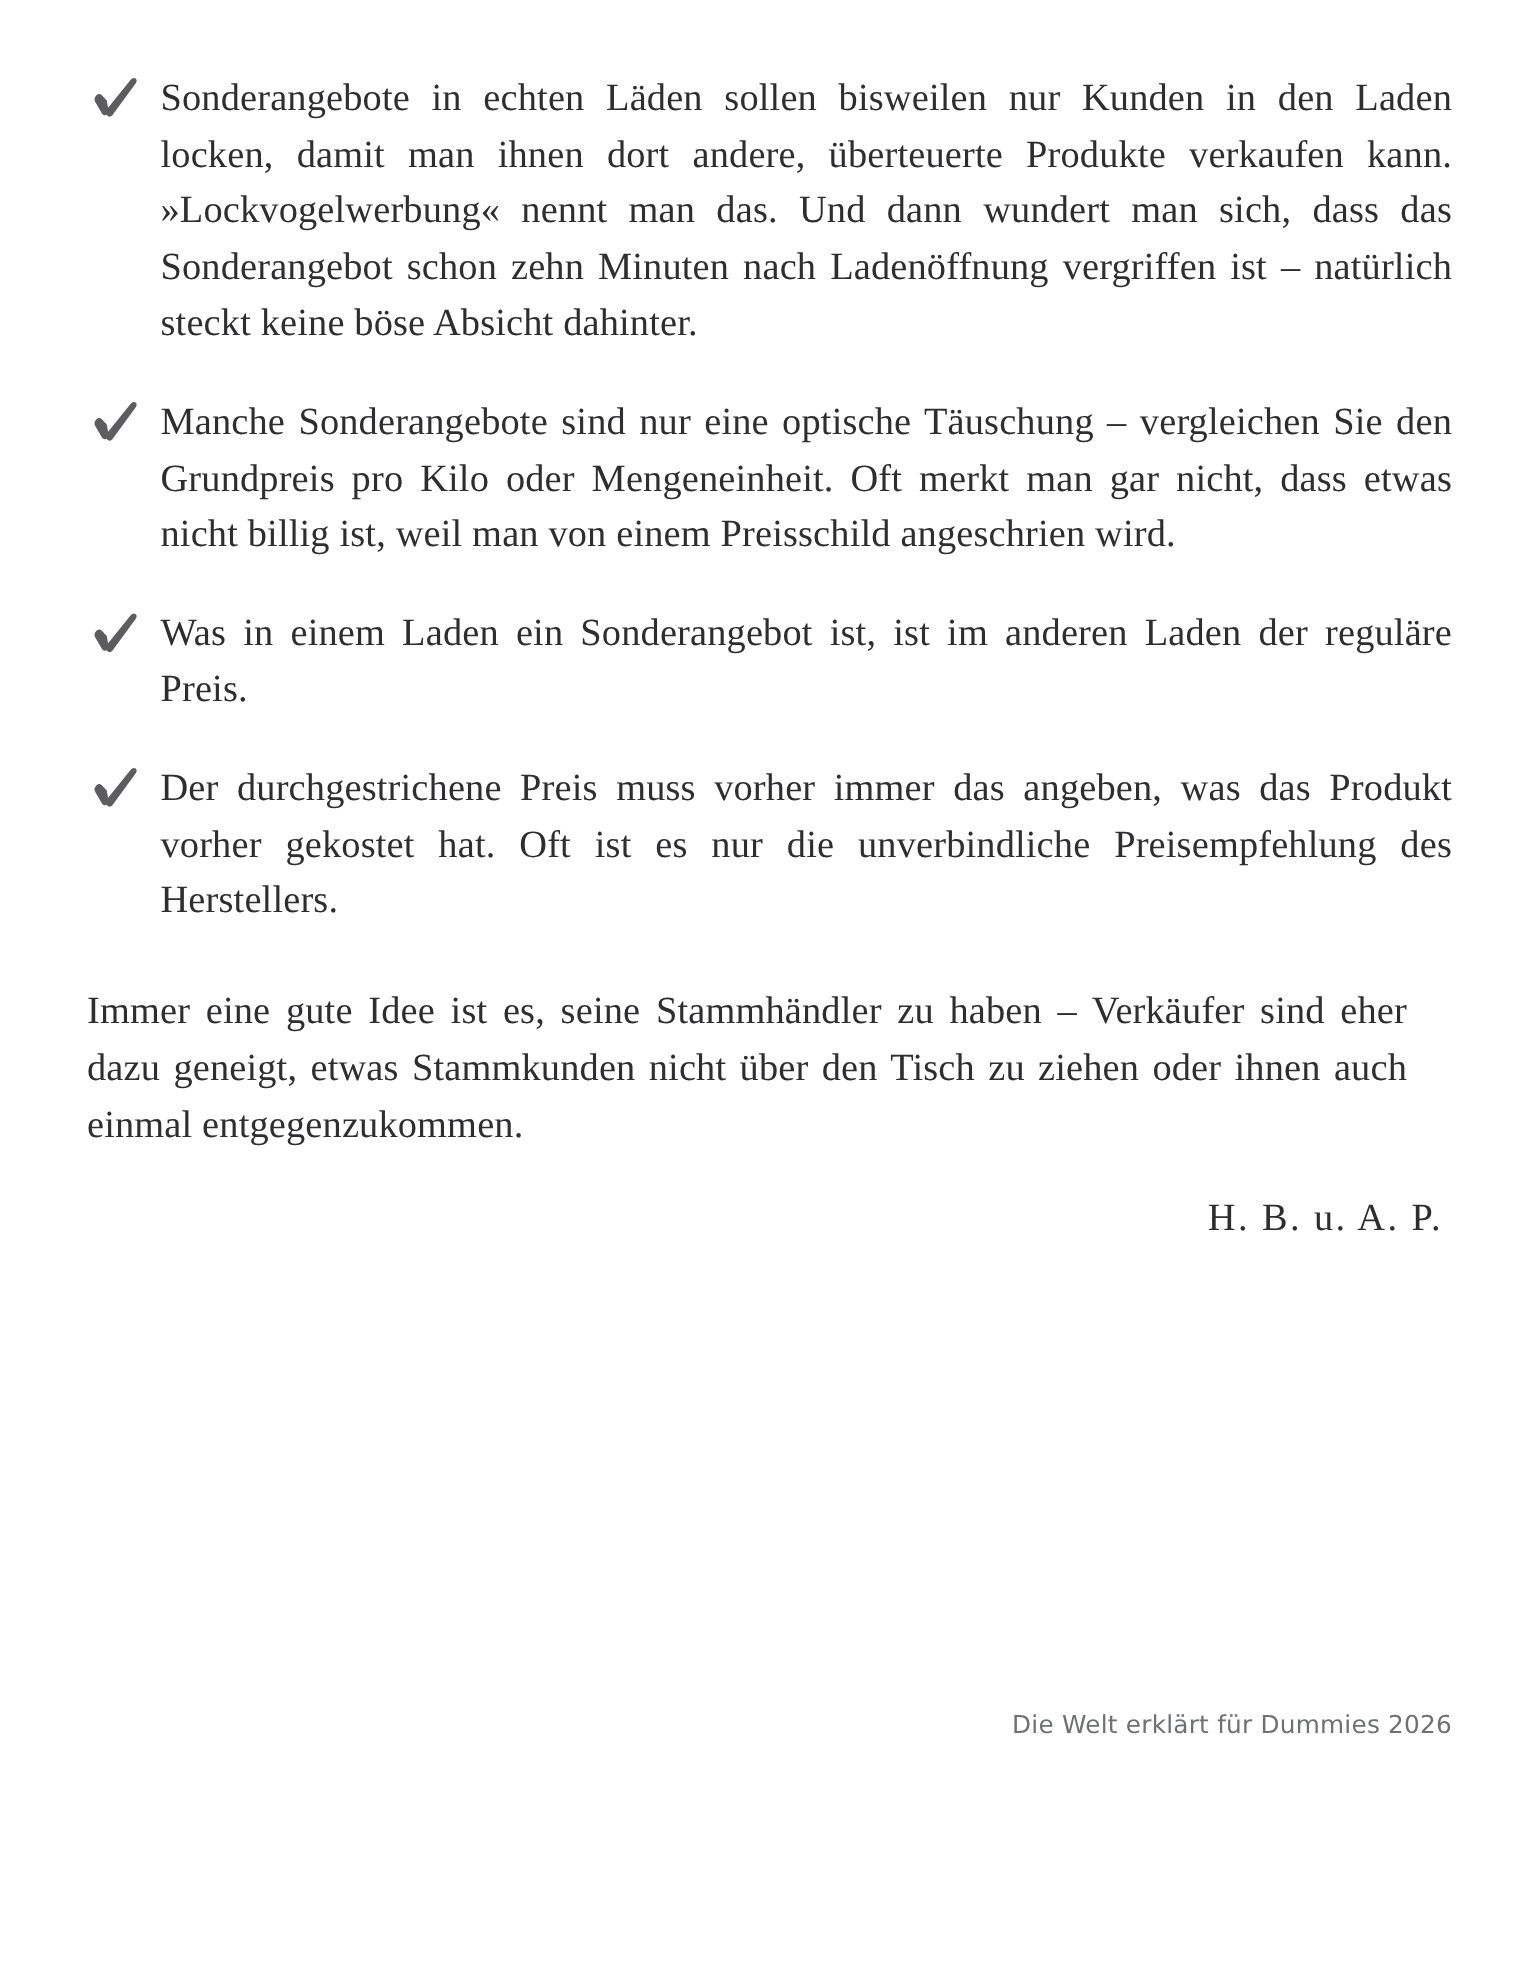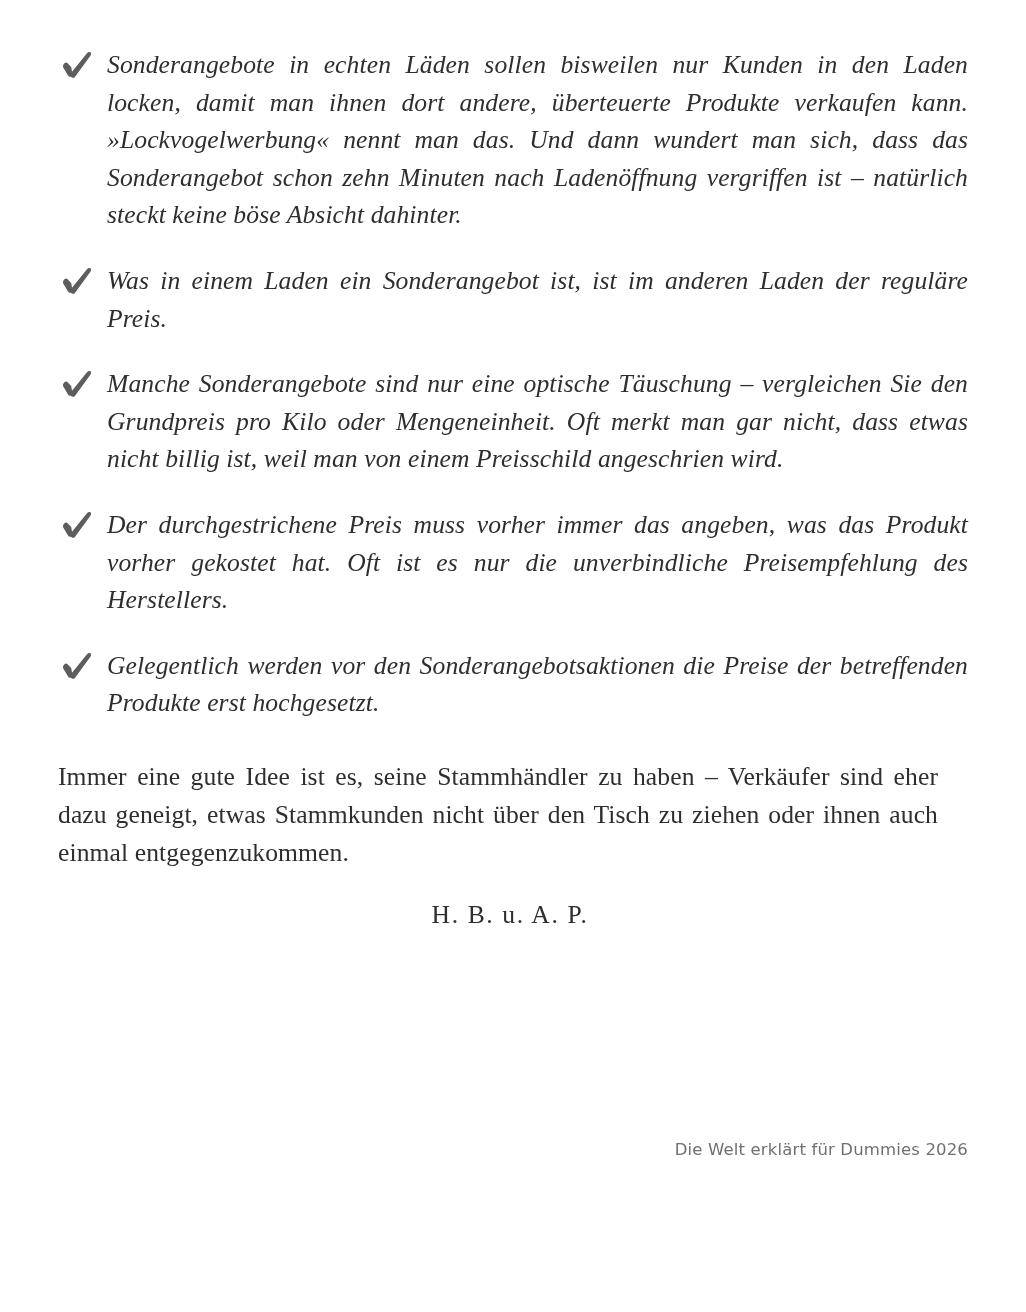--- a/index.html
+++ b/index.html
@@ -36,21 +36,20 @@
   .bullet-list {
     list-style: none;
     margin: 0;
     padding: 0;
   }
 
   .bullet-item {
     position: relative;
     padding-left: 49px;
     margin-bottom: 28px;
-    font-style: italic;
   }
 
   .bullet-item:last-child {
     margin-bottom: 0;
   }
 
   .check-icon {
     position: absolute;
     left: 2px;
     top: 4px;
@@ -87,21 +86,21 @@
     hyphens: auto;
     -webkit-hyphens: auto;
     color: #2e2e30;
     width: 880px;
     letter-spacing: 0.1px;
   }
 
   
   .signature {
     margin-top: 26px;
-    text-align: center;
+    text-align: right;
     font-size: 25.6px;
     line-height: 34px;
     color: #2e2e30;
     letter-spacing: 1.6px;
     padding-right: 6px;
   }
 
   
   .page-footer {
     position: absolute;
@@ -134,52 +133,43 @@
         <span class="bullet-text">Sonderangebote in echten Läden sollen bisweilen nur Kunden in den Laden locken, damit man ihnen dort andere, überteuerte Produkte verkaufen kann. »Lockvogelwerbung« nennt man das. Und dann wundert man sich, dass das Sonderangebot schon zehn Minuten nach Ladenöffnung vergriffen ist – natürlich steckt keine böse Absicht dahinter.</span>
       </li>
 
       <li class="bullet-item">
         <span class="check-icon">
           <svg viewBox="0 0 34 30" xmlns="http://www.w3.org/2000/svg" aria-hidden="true">
             <path fill="currentColor" d="M4.2 13.6 C3.0 14.9 2.6 16.4 3.4 17.8 L8.0 25.6 C8.8 26.9 10.3 27.2 11.4 26.2 L12.6 25.1 L11.2 17.0 L7.6 13.2 C6.6 12.2 5.2 12.5 4.2 13.6 Z"></path>
             <path fill="currentColor" d="M10.9 26.4 C10.3 25.2 10.5 24.0 11.4 22.6 L27.0 3.3 C28.0 2.0 29.4 1.6 30.4 2.3 C31.4 3.0 31.3 4.3 30.4 5.7 L14.9 26.9 C14.0 28.1 12.0 28.3 10.9 26.4 Z"></path>
           </svg>
         </span>
-        <span class="bullet-text">Was in einem Laden ein Sonderangebot ist, ist im anderen Laden der reguläre Preis.</span>
+        <span class="bullet-text">Manche Sonderangebote sind nur eine optische Täuschung – vergleichen Sie den Grundpreis pro Kilo oder Mengeneinheit. Oft merkt man gar nicht, dass etwas nicht billig ist, weil man von einem Preisschild angeschrien wird.</span>
       </li>
 
       <li class="bullet-item">
         <span class="check-icon">
           <svg viewBox="0 0 34 30" xmlns="http://www.w3.org/2000/svg" aria-hidden="true">
             <path fill="currentColor" d="M4.2 13.6 C3.0 14.9 2.6 16.4 3.4 17.8 L8.0 25.6 C8.8 26.9 10.3 27.2 11.4 26.2 L12.6 25.1 L11.2 17.0 L7.6 13.2 C6.6 12.2 5.2 12.5 4.2 13.6 Z"></path>
             <path fill="currentColor" d="M10.9 26.4 C10.3 25.2 10.5 24.0 11.4 22.6 L27.0 3.3 C28.0 2.0 29.4 1.6 30.4 2.3 C31.4 3.0 31.3 4.3 30.4 5.7 L14.9 26.9 C14.0 28.1 12.0 28.3 10.9 26.4 Z"></path>
           </svg>
         </span>
-        <span class="bullet-text">Manche Sonderangebote sind nur eine optische Täuschung – vergleichen Sie den Grundpreis pro Kilo oder Mengeneinheit. Oft merkt man gar nicht, dass etwas nicht billig ist, weil man von einem Preisschild angeschrien wird.</span>
+        <span class="bullet-text">Was in einem Laden ein Sonderangebot ist, ist im anderen Laden der reguläre Preis.</span>
       </li>
 
       <li class="bullet-item">
         <span class="check-icon">
           <svg viewBox="0 0 34 30" xmlns="http://www.w3.org/2000/svg" aria-hidden="true">
             <path fill="currentColor" d="M4.2 13.6 C3.0 14.9 2.6 16.4 3.4 17.8 L8.0 25.6 C8.8 26.9 10.3 27.2 11.4 26.2 L12.6 25.1 L11.2 17.0 L7.6 13.2 C6.6 12.2 5.2 12.5 4.2 13.6 Z"></path>
             <path fill="currentColor" d="M10.9 26.4 C10.3 25.2 10.5 24.0 11.4 22.6 L27.0 3.3 C28.0 2.0 29.4 1.6 30.4 2.3 C31.4 3.0 31.3 4.3 30.4 5.7 L14.9 26.9 C14.0 28.1 12.0 28.3 10.9 26.4 Z"></path>
           </svg>
         </span>
         <span class="bullet-text">Der durchgestrichene Preis muss vorher immer das angeben, was das Produkt vorher gekostet hat. Oft ist es nur die unverbindliche Preisempfehlung des Herstellers.</span>
       </li>
 
-      <li class="bullet-item">
-        <span class="check-icon">
-          <svg viewBox="0 0 34 30" xmlns="http://www.w3.org/2000/svg" aria-hidden="true">
-            <path fill="currentColor" d="M4.2 13.6 C3.0 14.9 2.6 16.4 3.4 17.8 L8.0 25.6 C8.8 26.9 10.3 27.2 11.4 26.2 L12.6 25.1 L11.2 17.0 L7.6 13.2 C6.6 12.2 5.2 12.5 4.2 13.6 Z"></path>
-            <path fill="currentColor" d="M10.9 26.4 C10.3 25.2 10.5 24.0 11.4 22.6 L27.0 3.3 C28.0 2.0 29.4 1.6 30.4 2.3 C31.4 3.0 31.3 4.3 30.4 5.7 L14.9 26.9 C14.0 28.1 12.0 28.3 10.9 26.4 Z"></path>
-          </svg>
-        </span>
-        <span class="bullet-text">Gelegentlich werden vor den Sonderangebotsaktionen die Preise der betreffenden Produkte erst hochgesetzt.</span>
-      </li>
 
     </ul>
 
     <p class="closing-paragraph">Immer eine gute Idee ist es, seine Stammhändler zu haben – Verkäufer sind eher dazu geneigt, etwas Stammkunden nicht über den Tisch zu ziehen oder ihnen auch einmal entgegenzukommen.</p>
 
     <div class="signature">H. B. u. A. P.</div>
 
   </div>
 
   <div class="page-footer">Die Welt erklärt für Dummies 2026</div>

